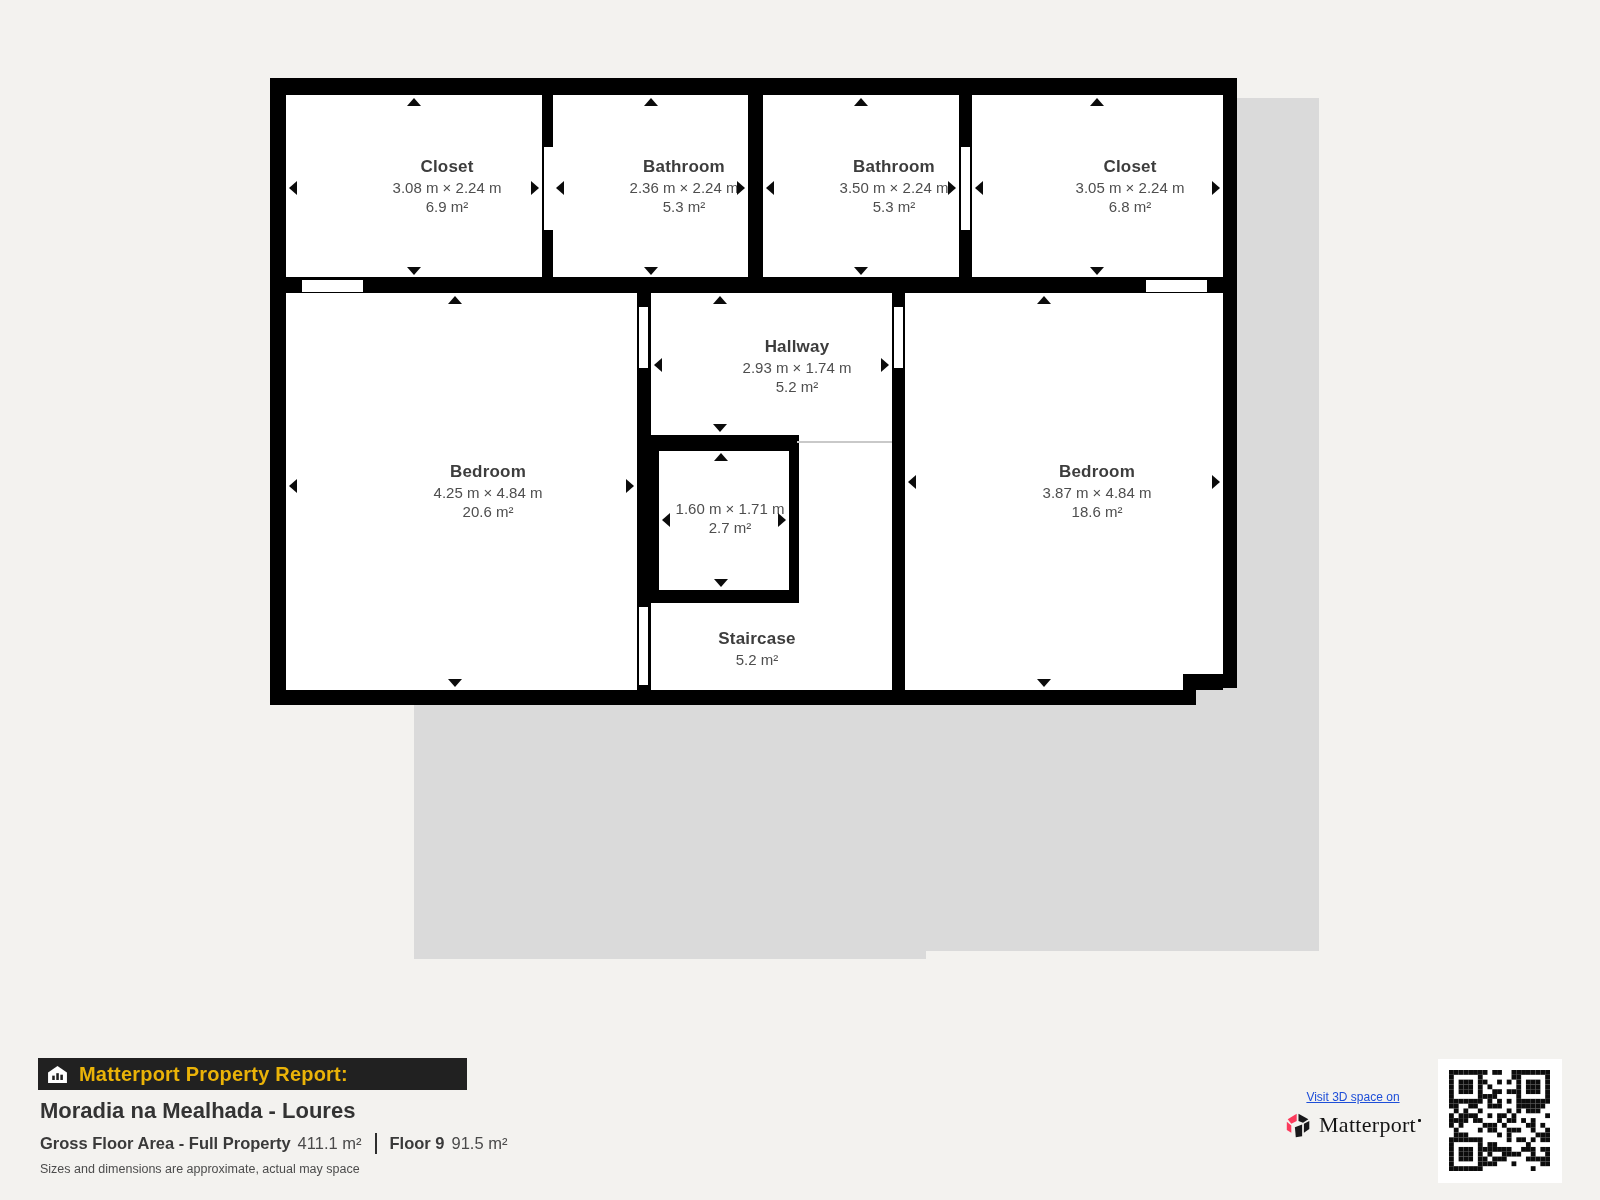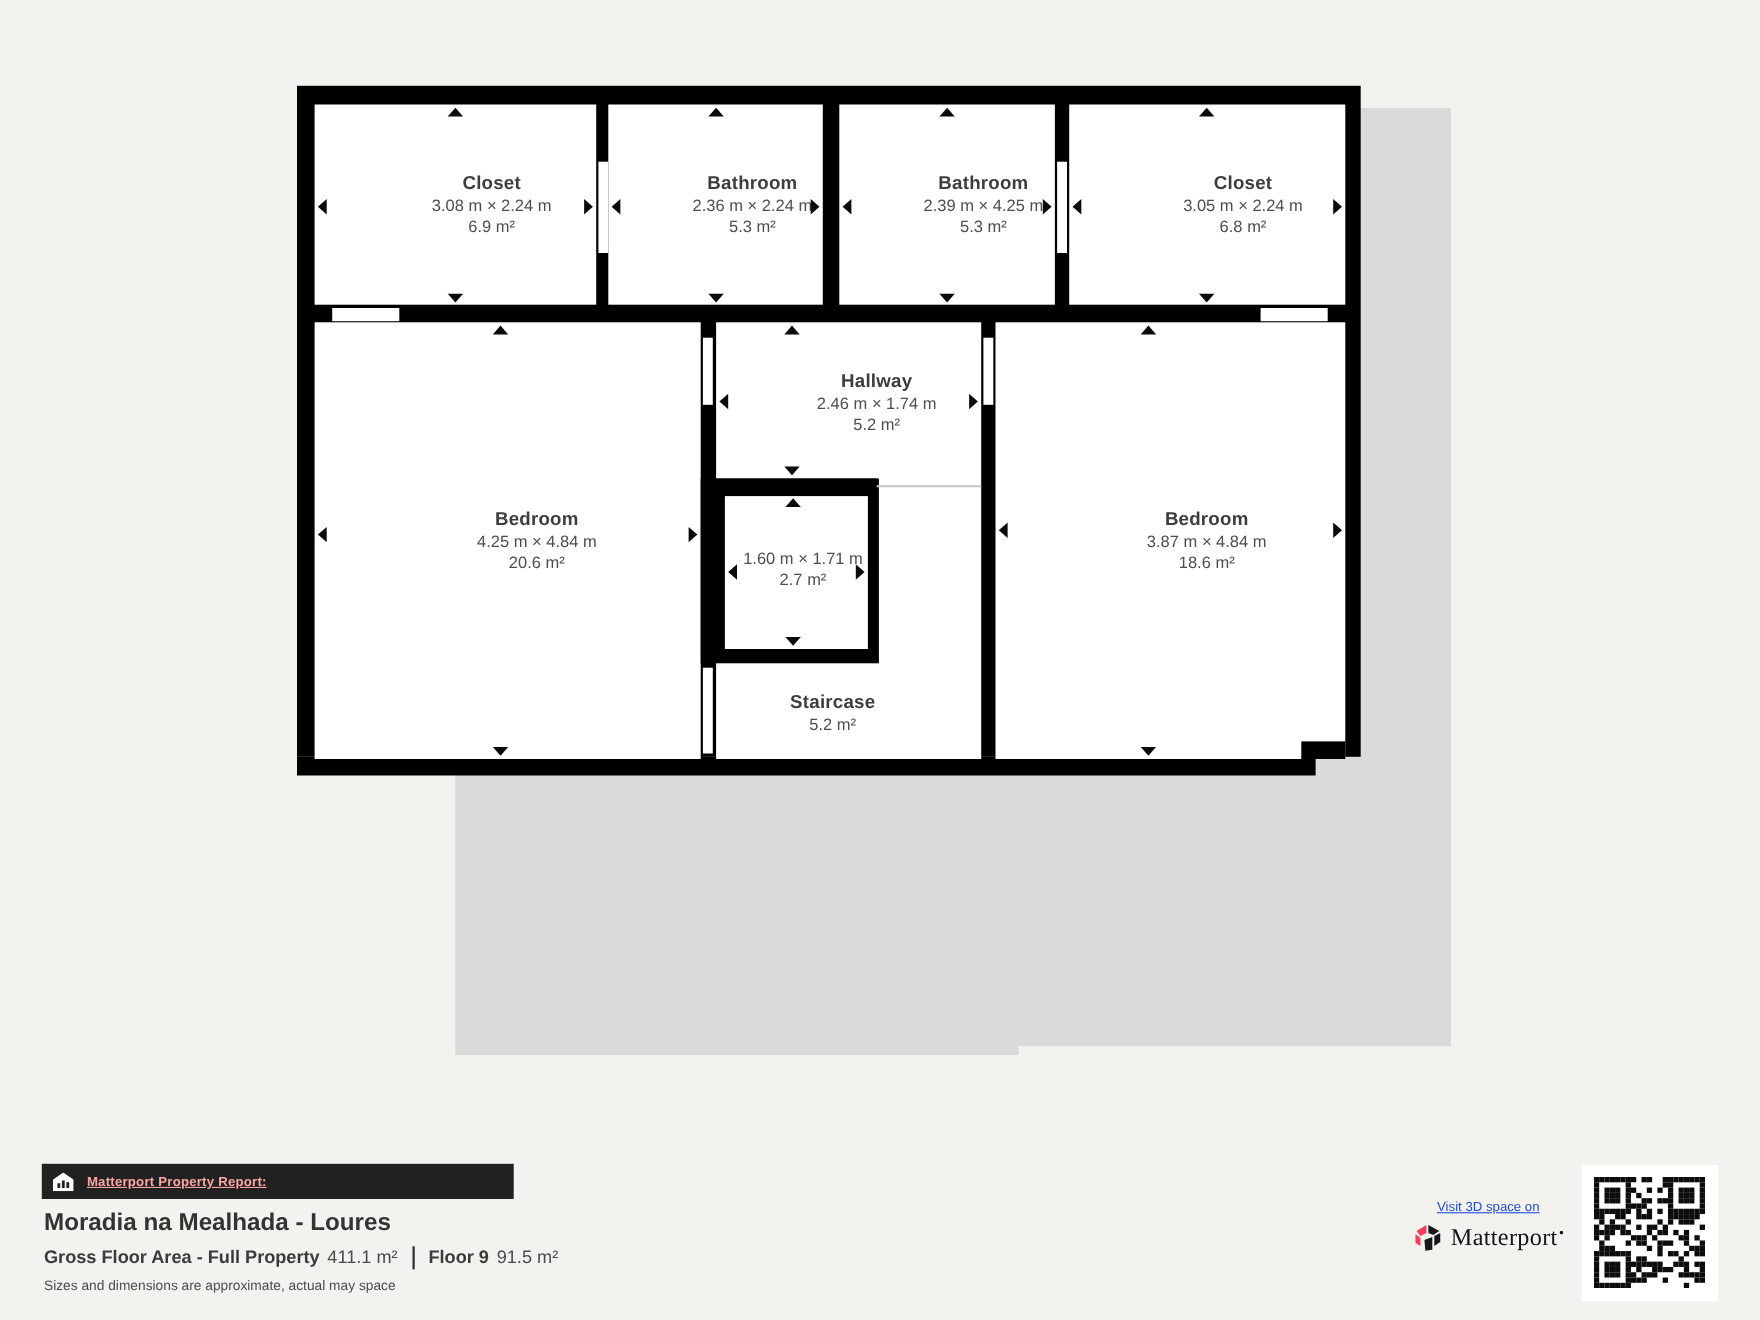--- a/index.html
+++ b/index.html
@@ -21,21 +21,21 @@
   .room-dims{font-size:15px;color:#4e4e4e;line-height:19px;}
   
   .arr{position:absolute;width:0;height:0;}
   .arr.up{border-left:7px solid transparent;border-right:7px solid transparent;border-bottom:8px solid #0b0b0b;}
   .arr.down{border-left:7px solid transparent;border-right:7px solid transparent;border-top:8px solid #0b0b0b;}
   .arr.left{border-top:7px solid transparent;border-bottom:7px solid transparent;border-right:8px solid #0b0b0b;}
   .arr.right{border-top:7px solid transparent;border-bottom:7px solid transparent;border-left:8px solid #0b0b0b;}
   
   #banner{position:absolute;left:38px;top:1058px;width:429px;height:32px;background:#212121;
           display:flex;align-items:center;padding-left:10px;box-sizing:border-box;}
-  #banner .banner-text{color:#fca5a5;font-weight:bold;font-size:12px;margin-left:12px;letter-spacing:.2px;text-decoration:underline;}
+  #banner .banner-text{color:#eab308;font-weight:bold;font-size:20px;margin-left:12px;letter-spacing:.2px;}
   #prop-title{position:absolute;left:40px;top:1098px;font-size:22px;font-weight:bold;color:#333;}
   #gfa-line{position:absolute;left:40px;top:1133px;display:flex;align-items:center;font-size:16.5px;color:#4a4a4a;}
   #gfa-line .lbl{font-weight:bold;color:#3a3a3a;margin-right:7px;text-align:right;}
   #gfa-line .sep{width:2px;height:21px;background:#2e2e2e;margin:0 13px;}
   #disclaimer{position:absolute;left:40px;top:1162px;font-size:12.5px;color:#4c4c4c;}
   
   #cta{position:absolute;left:1255px;top:1090px;width:196px;text-align:center;}
   #cta .visit{font-size:12px;color:#1d4ed8;text-decoration:underline;}
   #brand-row{margin-top:7px;display:flex;align-items:center;justify-content:center;}
   #brand-row .brand-text{font-family:"Liberation Serif", serif;font-size:22px;color:#141414;margin-left:7px;letter-spacing:.3px;}
@@ -82,36 +82,36 @@
     <div class="room-dims">3.08 m × 2.24 m</div>
     <div class="room-dims">6.9 m²</div>
   </div>
   <div class="room-label" style="left:381px;top:108px;">
     <div class="room-title">Bathroom</div>
     <div class="room-dims">2.36 m × 2.24 m</div>
     <div class="room-dims">5.3 m²</div>
   </div>
   <div class="room-label" style="left:591px;top:108px;">
     <div class="room-title">Bathroom</div>
-    <div class="room-dims">2.39 m × 4.25 m</div>
+    <div class="room-dims">3.50 m × 2.24 m</div>
     <div class="room-dims">5.3 m²</div>
   </div>
   <div class="room-label" style="left:827px;top:108px;">
     <div class="room-title">Closet</div>
     <div class="room-dims">3.05 m × 2.24 m</div>
     <div class="room-dims">6.8 m²</div>
   </div>
   <div class="room-label" style="left:185px;top:413px;">
     <div class="room-title">Bedroom</div>
     <div class="room-dims">4.25 m × 4.84 m</div>
     <div class="room-dims">20.6 m²</div>
   </div>
   <div class="room-label" style="left:494px;top:288px;">
     <div class="room-title">Hallway</div>
-    <div class="room-dims">2.46 m × 1.74 m</div>
+    <div class="room-dims">2.93 m × 1.74 m</div>
     <div class="room-dims">5.2 m²</div>
   </div>
   <div class="room-label" style="left:427px;top:440px;">
     <div class="room-dims">1.60 m × 1.71 m</div>
     <div class="room-dims">2.7 m²</div>
   </div>
   <div class="room-label" style="left:454px;top:570px;">
     <div class="room-title">Staircase</div>
     <div class="room-dims">5.2 m²</div>
   </div>

